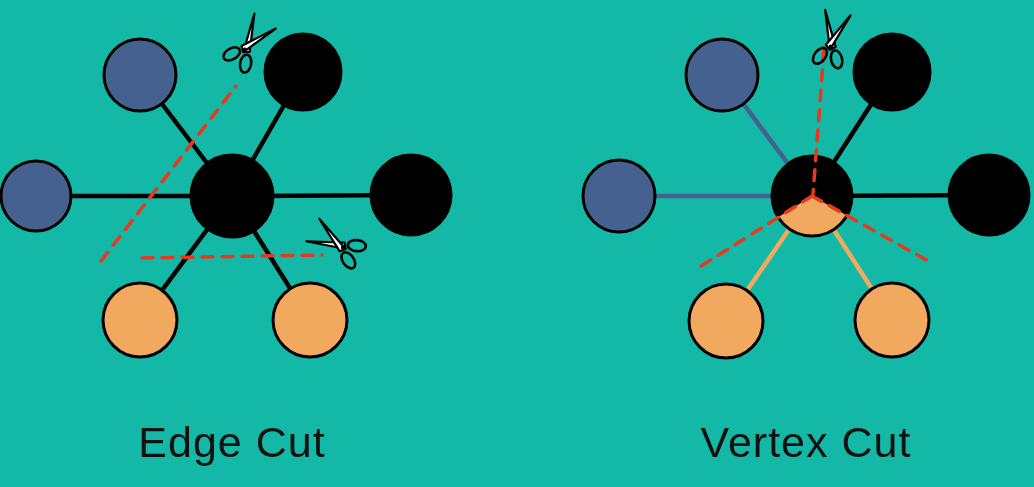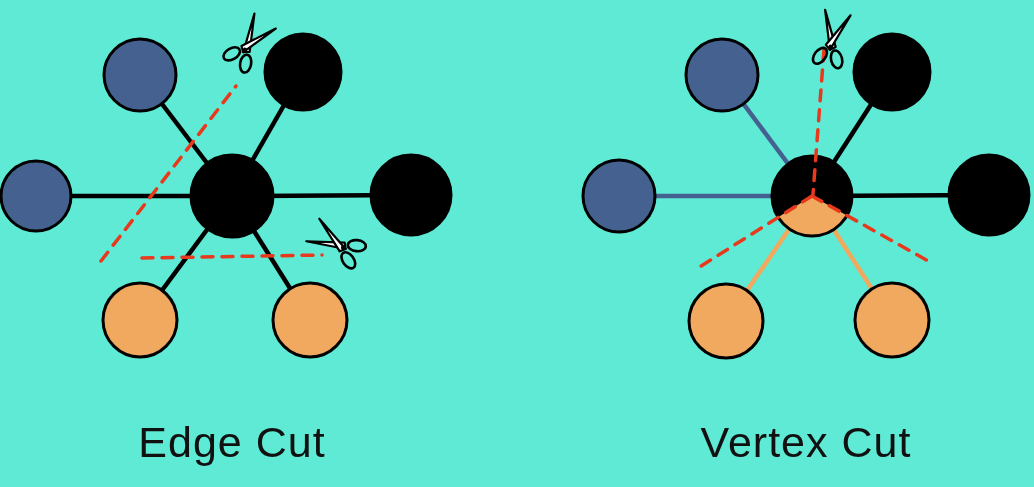--- a/index.html
+++ b/index.html
@@ -4,21 +4,21 @@
 <style>
   html, body {
     margin: 0;
     padding: 0;
     background: #ffffff;
   }
   .figure-wrap {
     width: 1034px;
     height: 487px;
     position: relative;
-    background: #5eead4;
+    background: #14b8a6;
     overflow: hidden;
   }
   svg {
     display: block;
   }
   .caption {
     font-family: "Liberation Sans", "DejaVu Sans", sans-serif;
     font-size: 43px;
     font-weight: 300;
     letter-spacing: 1px;

